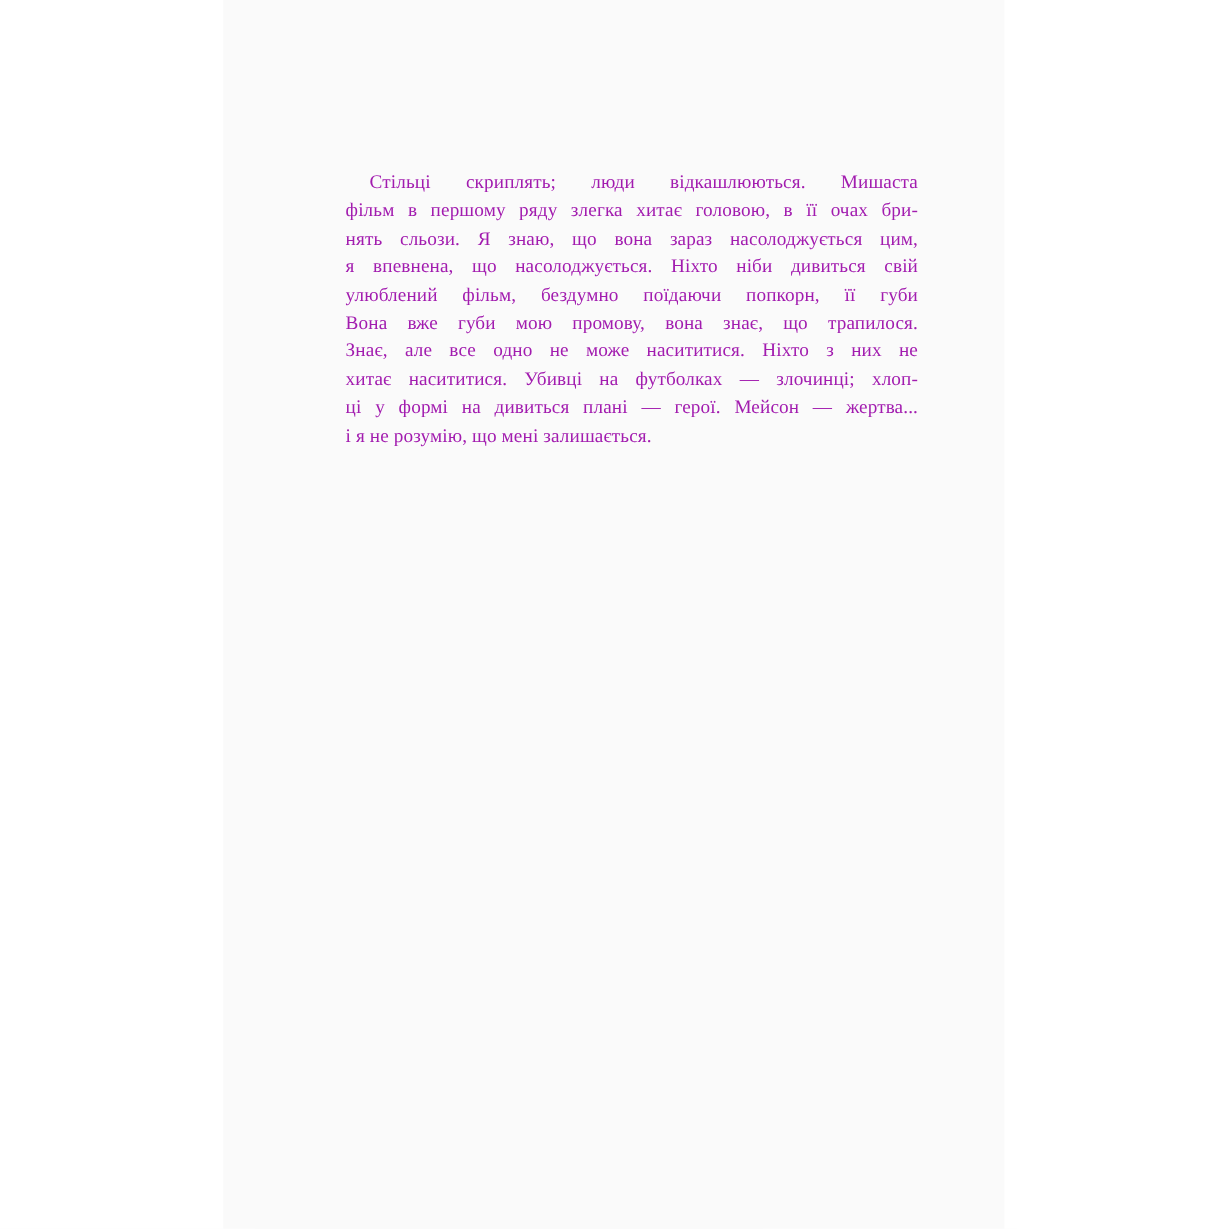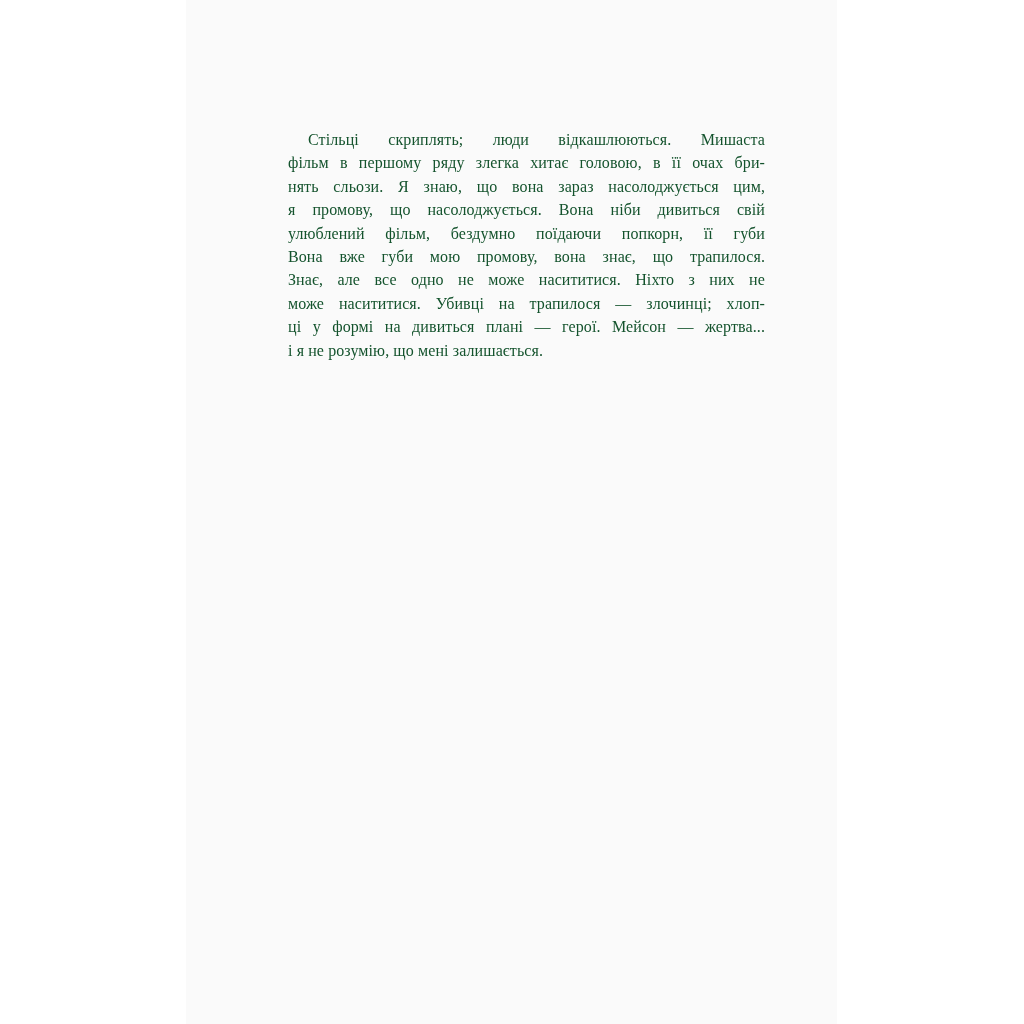--- a/index.html
+++ b/index.html
@@ -45,27 +45,27 @@
     text-indent: 20px;
   }
   .text-line.para-end {
     text-align-last: left;
   }
 </style>
 </head>
 <body style="background: rgb(255, 255, 255);">
 
 <div class="paper" style="background: rgb(250, 250, 250);">
-  <div class="text-block" style="color: #14532d;">
+  <div class="text-block" style="color: #a21caf; margin-top: 13px;">
       <div class="paragraph">
         <div class="text-line indented">Стільці скриплять; люди відкашлюються. Мишаста</div>
         <div class="text-line">фільм в першому ряду злегка хитає головою, в її очах бри-</div>
         <div class="text-line">нять сльози. Я знаю, що вона зараз насолоджується цим,</div>
-        <div class="text-line">я промову, що насолоджується. Вона ніби дивиться свій</div>
+        <div class="text-line">я впевнена, що насолоджується. Ніхто ніби дивиться свій</div>
         <div class="text-line">улюблений фільм, бездумно поїдаючи попкорн, її губи</div>
         <div class="text-line">Вона вже губи мою промову, вона знає, що трапилося.</div>
         <div class="text-line">Знає, але все одно не може насититися. Ніхто з них не</div>
-        <div class="text-line">може насититися. Убивці на трапилося — злочинці; хлоп-</div>
+        <div class="text-line">хитає насититися. Убивці на футболках — злочинці; хлоп-</div>
         <div class="text-line">ці у формі на дивиться плані — герої. Мейсон — жертва...</div>
         <div class="text-line para-end">і я не розумію, що мені залишається.</div>
       </div>
     </div>
 </div>
 
 </body></html>

